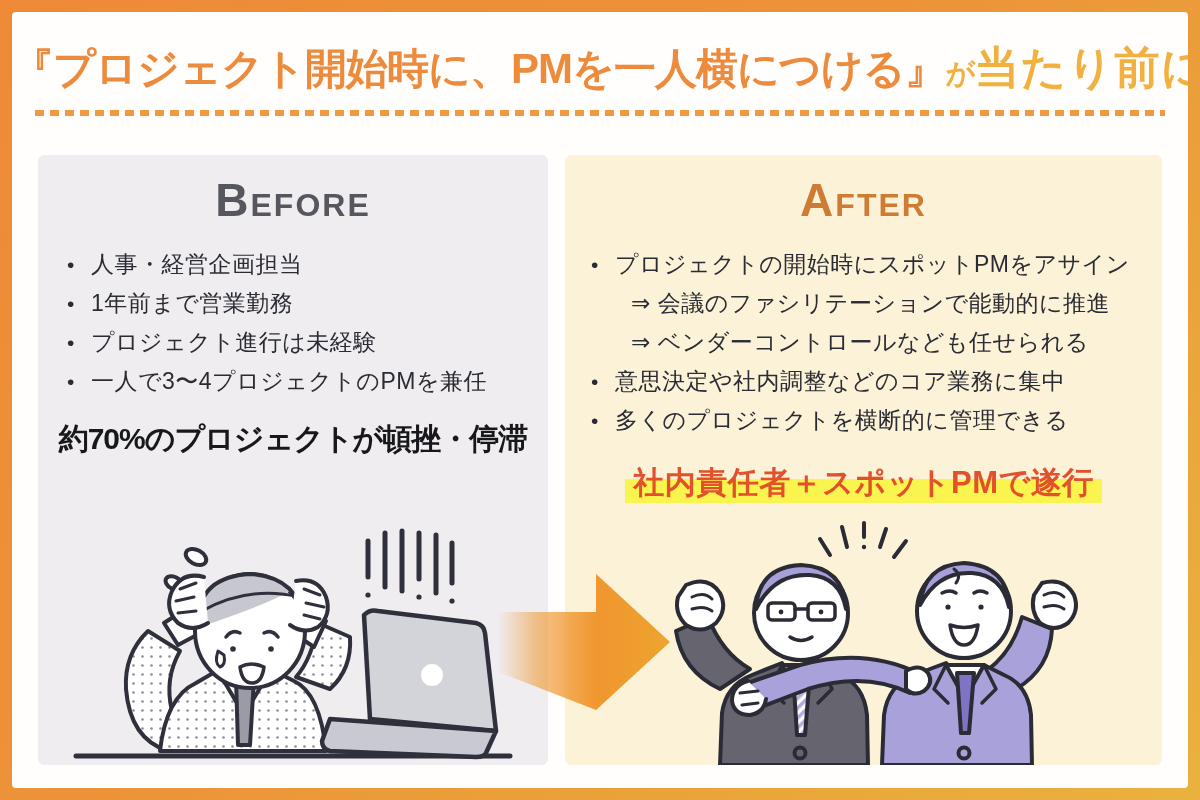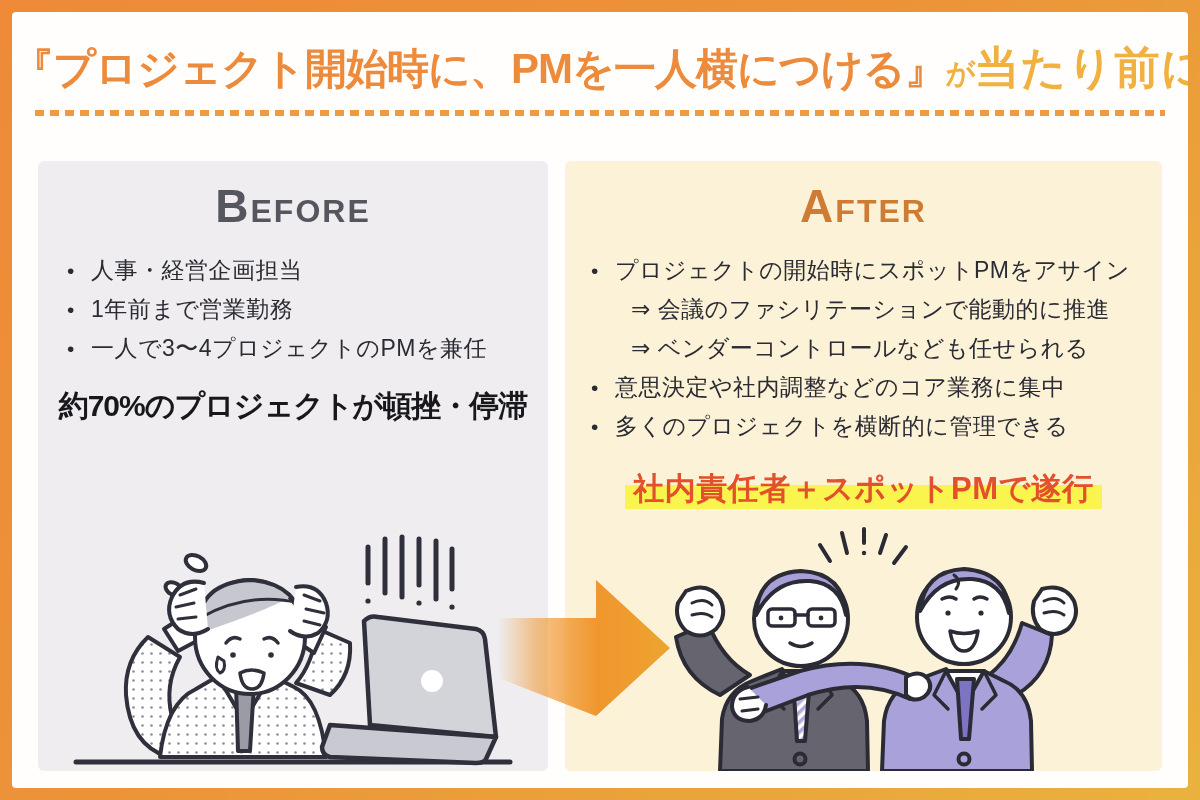--- a/index.html
+++ b/index.html
@@ -15,21 +15,21 @@
   .title { margin-top:31px; text-align:center; white-space:nowrap;
            font-weight:bold; letter-spacing:-1px; line-height:1.1; }
   .t-quoted   { color:#ed8b3d; font-size:42px; }
   .t-particle { color:#f0b140; font-size:29px; }
   .t-suffix   { color:#f0b140; font-size:45px; letter-spacing:1px; }
 
   .divider { margin:17px 23px 0; height:6px;
              background:repeating-linear-gradient(90deg,#ef9a40 0 9px,transparent 9px 15px); }
 
   
-  .main { position:absolute; top:149px; left:26px; right:26px; height:610px;
+  .main { position:absolute; top:143px; left:26px; right:26px; height:610px;
           display:flex; gap:17px; }
   .panel { position:relative; border-radius:6px; overflow:hidden; }
   .panel.before { width:510px; background:#efedf0; }
   .panel.after  { flex:1; background:#fbf2d7; }
 
   .panel-header { margin-top:18px; text-align:center; font-weight:bold;
                   font-variant:small-caps; font-size:46px; letter-spacing:2px; }
   .before .panel-header { color:#55565e; }
   .after  .panel-header { color:#ce7b33; }
 
@@ -70,20 +70,21 @@
 
     <div class="divider"></div>
 
     <div class="main">
 
       <section class="panel before">
         <h2 class="panel-header">Before</h2>
         <ul class="bullets">
           <li>人事・経営企画担当</li>
           <li>1年前まで営業勤務</li>
+          <li>プロジェクト進行は未経験</li>
           <li>一人で3〜4プロジェクトのPMを兼任</li>
         </ul>
         <p class="statement">約70%のプロジェクトが頓挫・停滞</p>
 
         <div class="illo">
           <svg width="450" height="246" viewBox="0 0 450 246">
             <defs>
               <pattern id="dots" width="9" height="9" patternUnits="userSpaceOnUse">
                 <rect width="9" height="9" fill="#ffffff"></rect>
                 <circle cx="2.5" cy="2.5" r="1.3" fill="#8d8d99"></circle>

